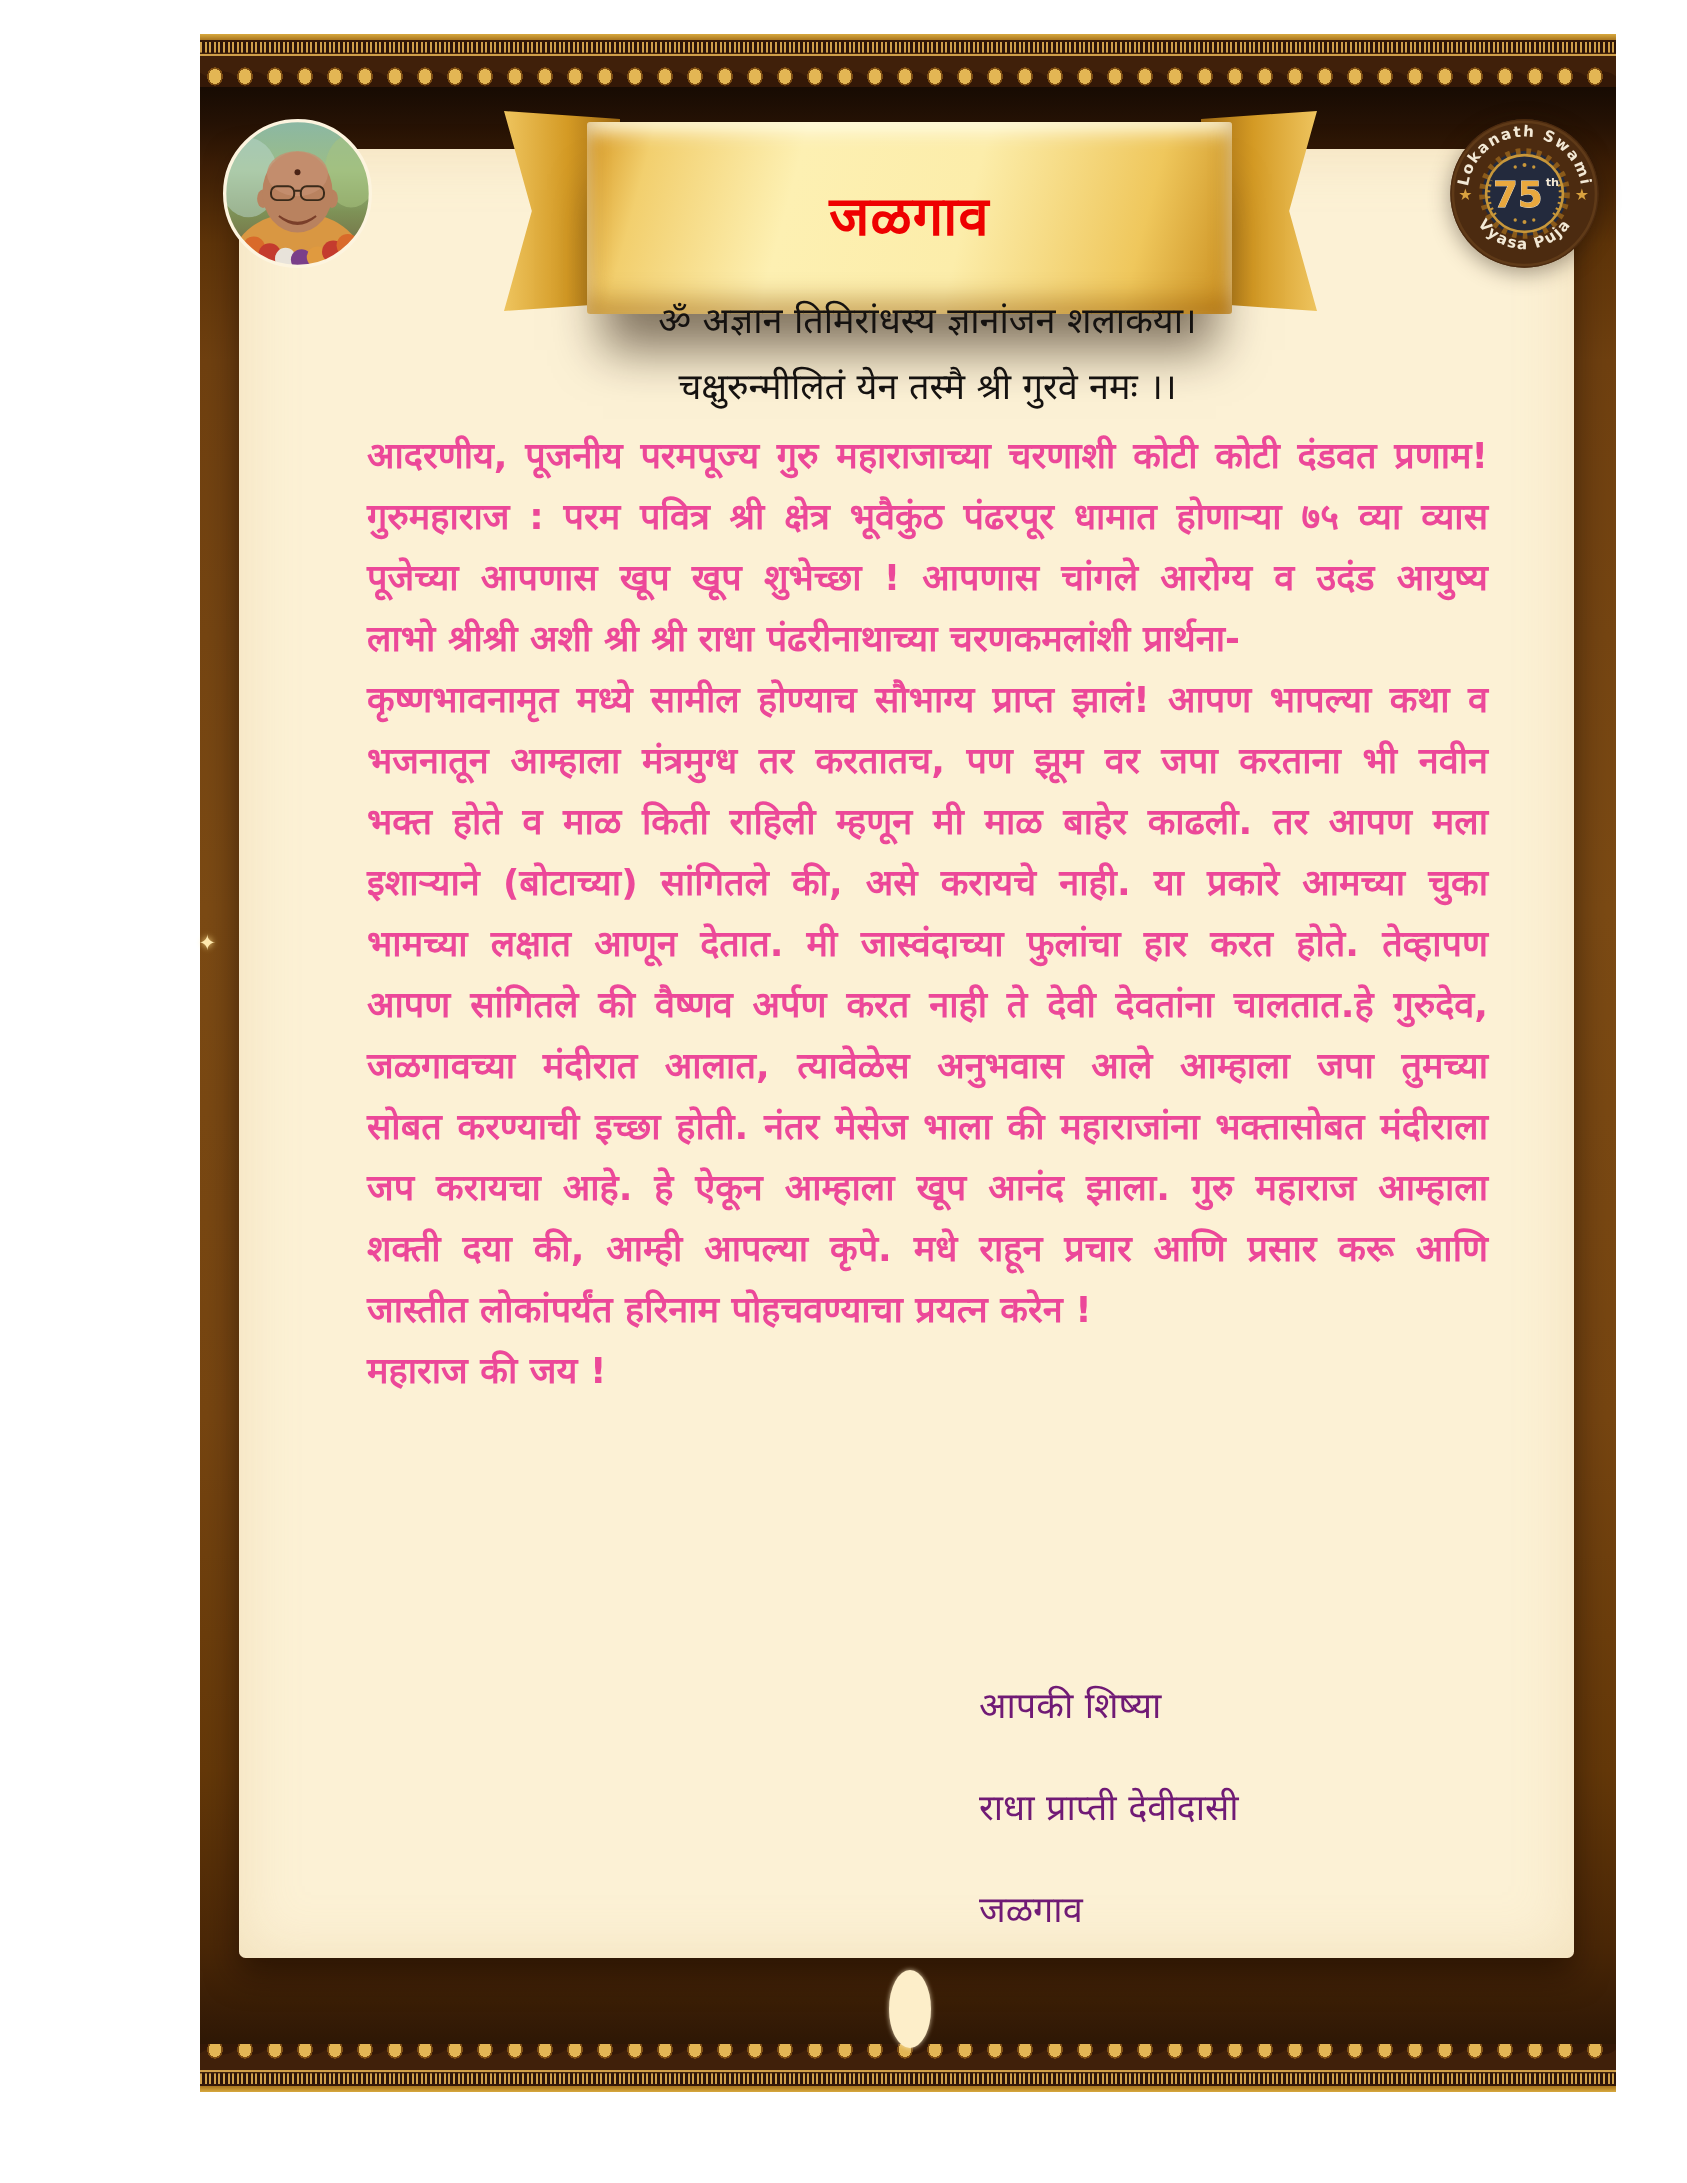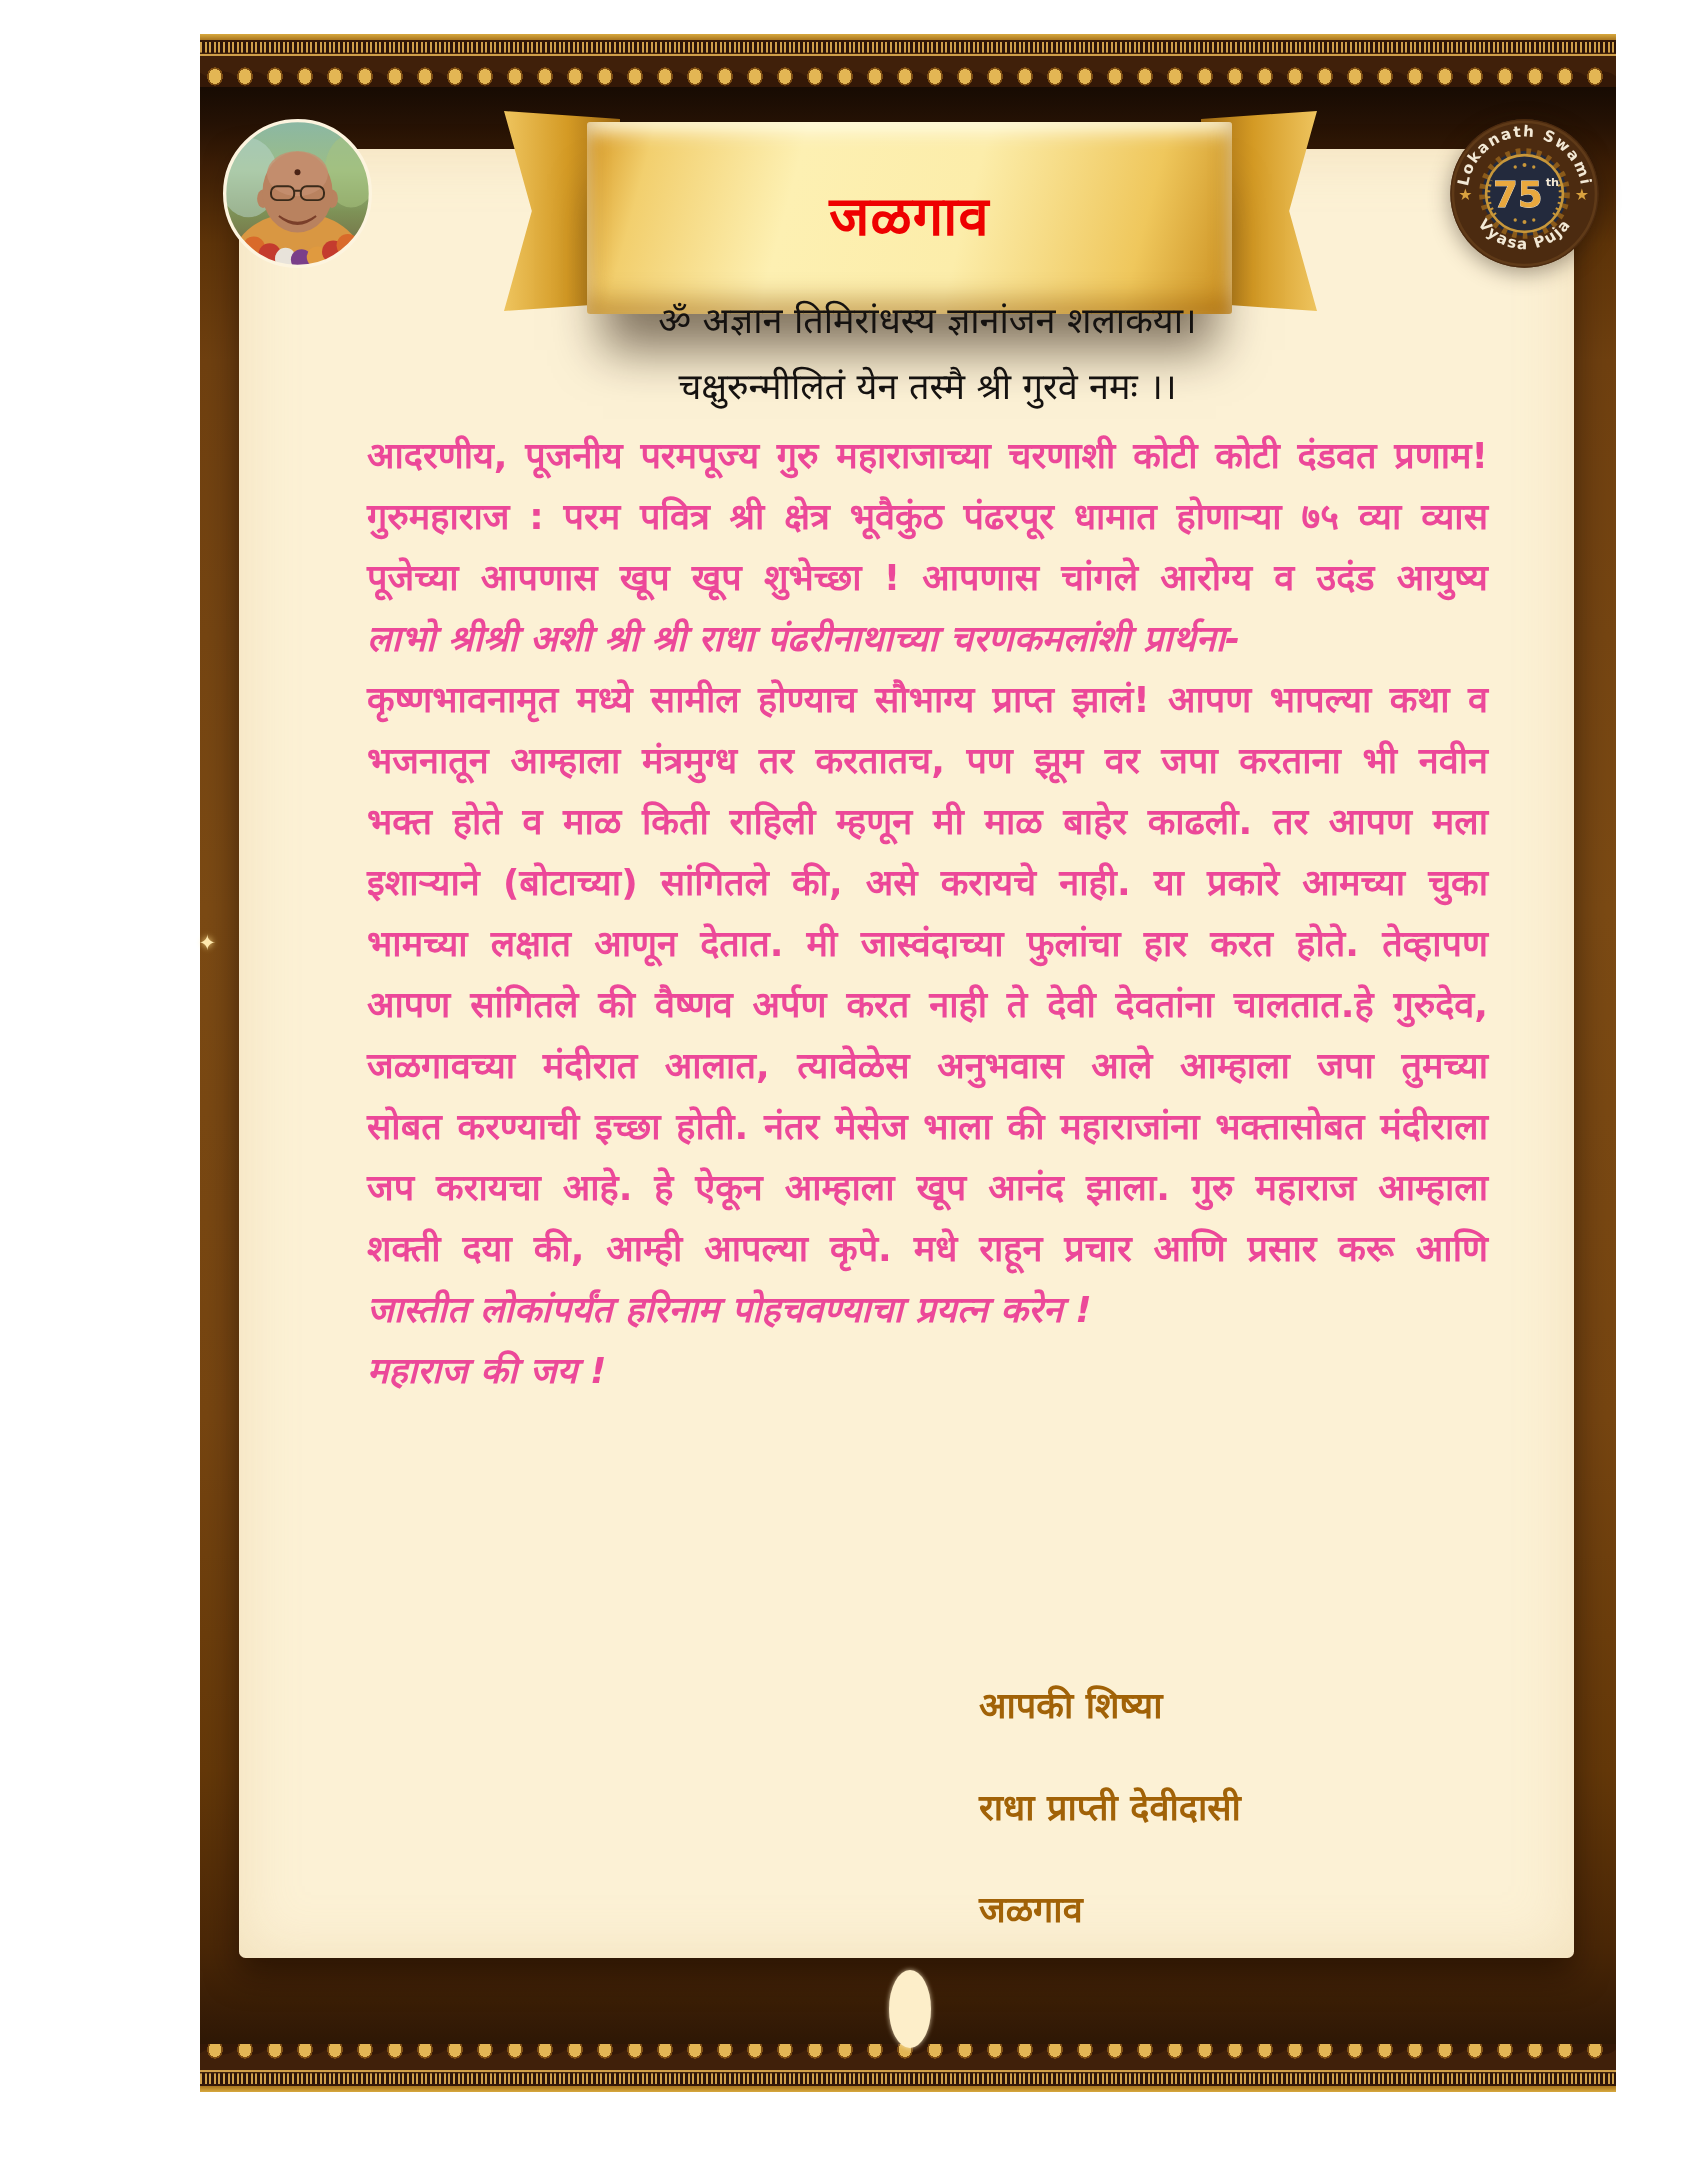--- a/index.html
+++ b/index.html
@@ -68,24 +68,24 @@
   
   .invocation{
     position:absolute;left:367px;top:288px;width:1121px;z-index:7;
     text-align:center;font-size:36px;font-weight:400;line-height:66px;color:#151210;
   }
   .body-text{
     position:absolute;left:367px;top:425px;width:1121px;z-index:7;
     font-size:36px;font-weight:700;line-height:61px;color:#ec4899;
   }
   .bline{text-align:justify;text-align-last:justify;white-space:nowrap;}
-  .bline.short{text-align-last:left;white-space:nowrap;font-style:italic;}
+  .bline.short{text-align-last:left;white-space:nowrap;}
   .signature{
     position:absolute;left:979px;top:1655px;width:503px;z-index:7;
-    font-size:36px;font-weight:700;line-height:102px;color:#a16207;
+    font-size:36px;font-weight:400;line-height:102px;color:#701a75;
   }
 </style>
 </head>
 <body>
 
 <div class="frame">
   <div class="border-strip border-top"></div>
   <div class="frame-body"></div>
   <div class="border-strip border-bottom"></div>
   <div class="parchment"></div>

